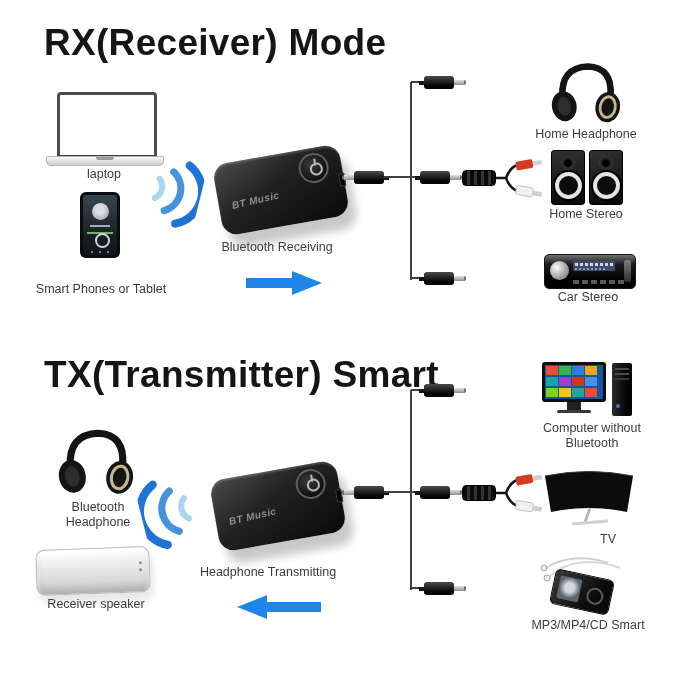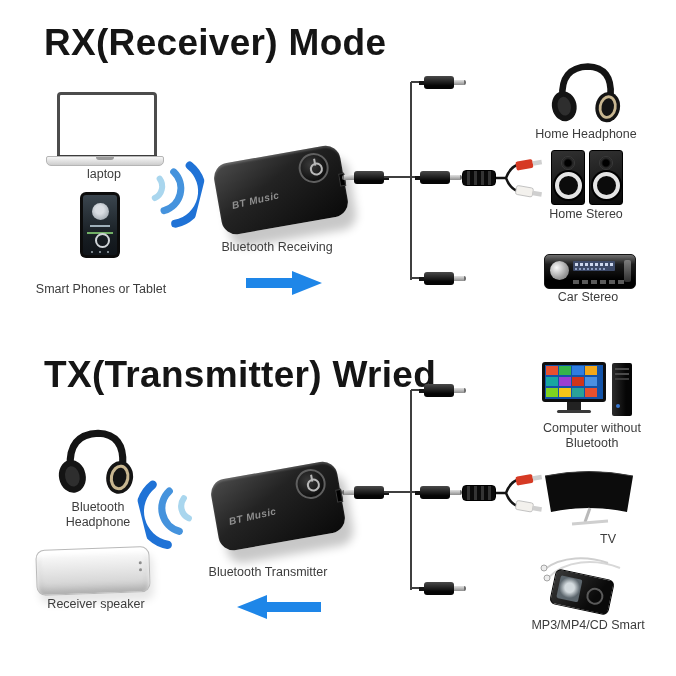--- a/index.html
+++ b/index.html
@@ -204,21 +204,21 @@
     <div class="lbl" style="left:586px;top:207px;">Home Stereo</div>
 
     <div class="car" style="left:544px;top:254px;">
       <div class="car-disp"></div>
       <div class="car-btns"></div>
     </div>
     <div class="lbl" style="left:588px;top:290px;">Car Stereo</div>
   </div>
 
   <div>
-    <div class="title" style="left:44px;top:354px;">TX(Transmitter) Wried</div>
+    <div class="title" style="left:44px;top:354px;">TX(Transmitter) Smart</div>
 
     <svg class="abs" style="left:54px;top:424px;" width="84" height="74" viewBox="0 0 80 72">
       <path d="M15,42 Q13,10 42,9 Q68,10 66,40" fill="none" stroke="#141414" stroke-width="7" stroke-linecap="round"></path>
       <ellipse cx="17" cy="51" rx="13" ry="16" fill="#141414" transform="rotate(-12 17 51)"></ellipse>
       <ellipse cx="17" cy="51" rx="7" ry="10" fill="#2e2e2e" transform="rotate(-12 17 51)"></ellipse>
       <ellipse cx="63" cy="52" rx="13" ry="16" fill="#141414" transform="rotate(10 63 52)"></ellipse>
       <ellipse cx="63" cy="52" rx="8" ry="11" fill="none" stroke="#c8b690" stroke-width="3" transform="rotate(10 63 52)"></ellipse>
     </svg>
     <div class="lbl wrap" style="left:98px;top:500px;width:86px;text-align:center;">Bluetooth Headphone</div>
 
@@ -231,21 +231,21 @@
     <div class="btspk" style="left:36px;top:548px;"></div>
     <div class="lbl" style="left:96px;top:597px;">Receiver speaker</div>
 
     <div class="btdev" style="left:208px;top:462px;">
       <div class="btbody">
         <div class="btpwr"></div>
         <div class="btname">BT Music</div>
         <div class="btport"></div>
       </div>
     </div>
-    <div class="lbl" style="left:268px;top:565px;">Bluetooth Transmitter</div>
+    <div class="lbl" style="left:268px;top:565px;">Headphone Transmitting</div>
 
     <svg class="abs" style="left:233px;top:592px;" width="88" height="30" viewBox="0 0 88 30">
       <polygon points="88,10 34,10 34,3 4,15 34,27 34,20 88,20" fill="#1e86e8"></polygon>
     </svg>
 
     <div class="jack l" style="left:354px;top:486px;"></div>
     <div class="hl" style="left:384px;top:491px;width:37px;"></div>
 
     <div class="vl" style="left:410px;top:390px;height:200px;"></div>
     <div class="hl" style="left:411px;top:389px;width:16px;"></div>

